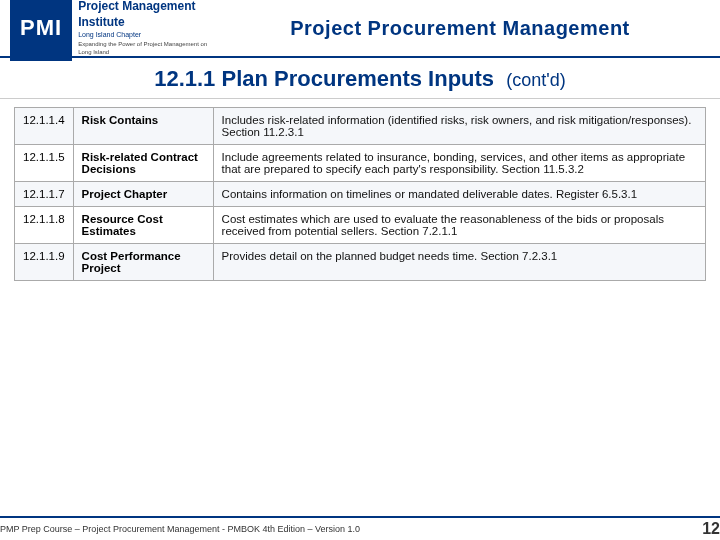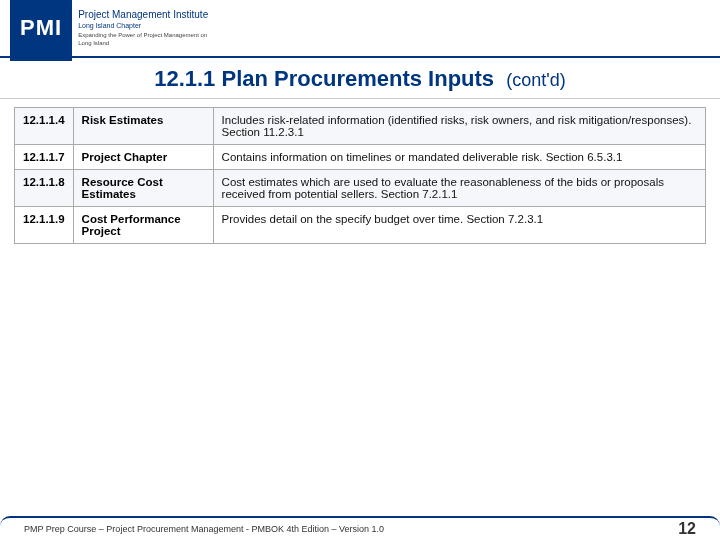--- a/index.html
+++ b/index.html
@@ -37,22 +37,22 @@
       border: 2px solid #003580;
     }
     .logo-text-area {
       display: flex;
       flex-direction: column;
       font-size: 7px;
       color: #003580;
       line-height: 1.3;
     }
     .logo-text-area .logo-title {
-      font-weight: normal;
-      font-size: 10px;
+      font-weight: bold;
+      font-size: 12px;
     }
     .logo-sub {
       font-size: 6px;
       color: #444;
       margin-top: 2px;
     }
     .header-title {
       flex: 1;
       text-align: center;
       font-size: 20px;
@@ -91,21 +91,21 @@
     table tr {
       border: 1px solid #aaa;
     }
     table td {
       padding: 6px 8px;
       vertical-align: top;
       border: 1px solid #aaa;
     }
     .col-num {
       width: 52px;
-      font-weight: bold;
+      font-weight: normal;
       color: #000;
       white-space: nowrap;
       padding-left: 8px;
     }
     .col-name {
       width: 140px;
       font-weight: bold;
       color: #000;
     }
     .col-desc {
@@ -121,77 +121,82 @@
     
     .footer {
       position: absolute;
       bottom: 0;
       left: 0;
       right: 0;
       display: flex;
       justify-content: space-between;
       align-items: center;
       border-top: 2px solid #003580;
-      padding: 4px 24px;
+      padding: 4px 0;
       font-size: 9px;
       color: #333;
       background: #fff;
       height: 24px;
-      border-radius: 10px;
     }
     .footer .page-num {
       font-weight: bold;
       font-size: 16px;
     }
   </style>
 </head>
 <body>
 
 <div class="header">
   <div class="logo-area">
     <div class="logo-box">
       <span>PMI</span>
     </div>
     <div class="logo-text-area">
       <span class="logo-title">Project Management Institute</span>
       <span>Long Island Chapter</span>
       <span class="logo-sub">Expanding the Power of Project Management on Long Island</span>
     </div>
   </div>
+  <div class="header-title">Project Procurement Management</div>
 </div>
 
 <div class="page-title-bar">
   <h1>
     <span>12.1.1 Plan Procurements Inputs</span>
     &nbsp;<span class="contd">(cont'd)</span>
   </h1>
 </div>
 
 <div class="table-wrapper">
   <table>
     <tbody id="table-body">
     <tr>
           <td class="col-num">12.1.1.4</td>
-          <td class="col-name">Risk Estimates</td>
+          <td class="col-name">Risk Contains</td>
           <td class="col-desc">Includes risk-related information (identified risks, risk owners, and risk mitigation/responses).  Section 11.2.3.1</td>
+        </tr>
+        <tr>
+          <td class="col-num">12.1.1.5</td>
+          <td class="col-name">Risk-related Contract Decisions</td>
+          <td class="col-desc">Include agreements related to insurance, bonding, services, and other items as appropriate that are prepared to specify each party's responsibility.  Section 11.5.3.2</td>
         </tr>
         <tr>
           <td class="col-num">12.1.1.7</td>
           <td class="col-name">Project Chapter</td>
-          <td class="col-desc">Contains information on timelines or mandated deliverable risk.  Section 6.5.3.1</td>
+          <td class="col-desc">Contains information on timelines or mandated deliverable dates.  Register 6.5.3.1</td>
         </tr>
         <tr>
           <td class="col-num">12.1.1.8</td>
           <td class="col-name">Resource Cost Estimates</td>
           <td class="col-desc">Cost estimates which are used to evaluate the reasonableness of the bids or proposals received from potential sellers.  Section 7.2.1.1</td>
         </tr>
         <tr>
           <td class="col-num">12.1.1.9</td>
           <td class="col-name">Cost Performance Project</td>
-          <td class="col-desc">Provides detail on the specify budget over time.  Section 7.2.3.1</td>
+          <td class="col-desc">Provides detail on the planned budget needs time.  Section 7.2.3.1</td>
         </tr>
       </tbody>
   </table>
 </div>
 
 <div class="footer">
   <span>PMP Prep Course – Project Procurement Management - PMBOK 4th Edition – Version 1.0</span>
   <span class="page-num">12</span>
 </div>
 

